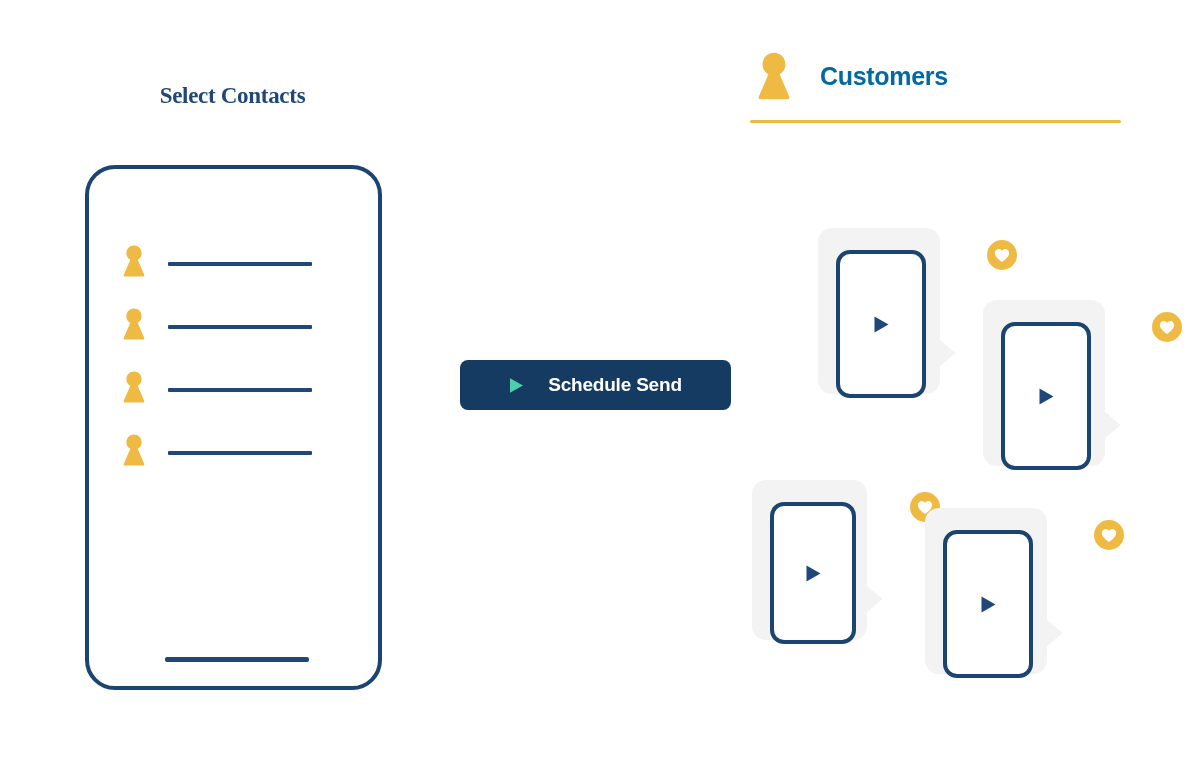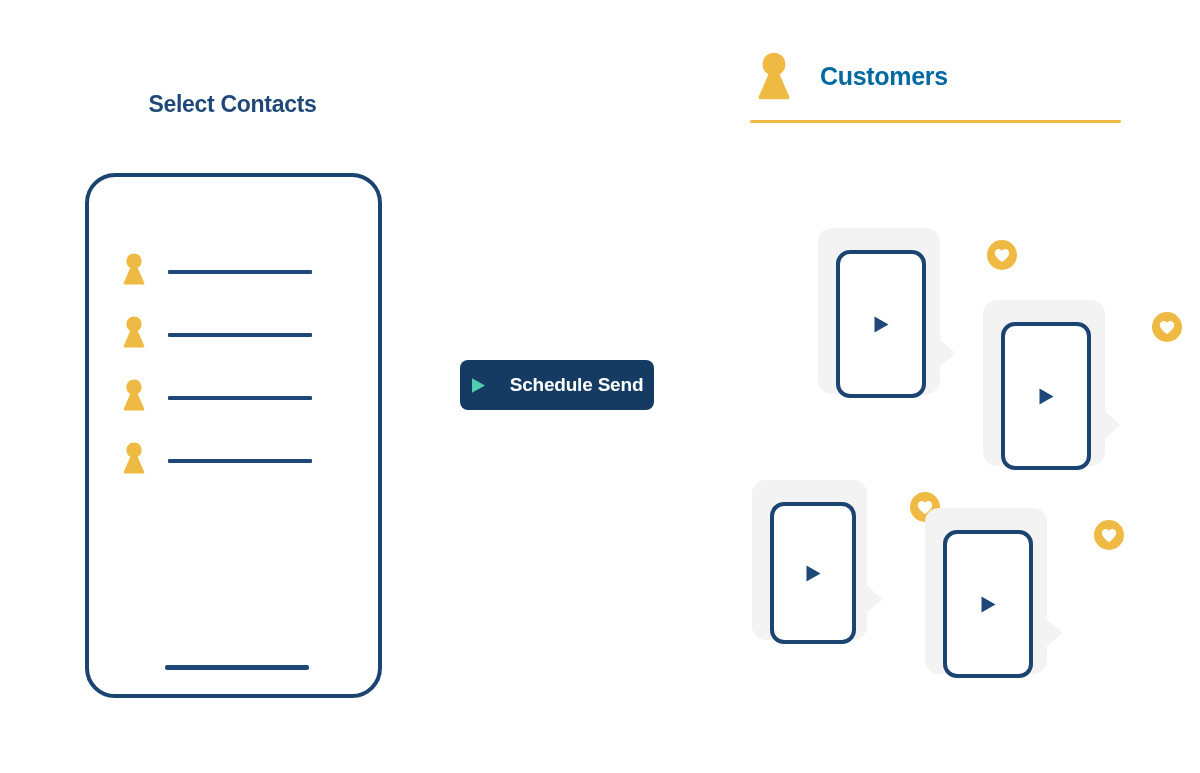--- a/index.html
+++ b/index.html
@@ -19,23 +19,24 @@
     position: relative;
     width: 1200px;
     height: 773px;
     background: #FFFFFF;
   }
 
   
   #select-contacts-panel {
     position: absolute;
     left: 0px;
-    top: 8px;
+    top: 0px;
     width: 465px;
     height: 572px;
+    font-family: Liberation Serif, serif;
   }
 
   #select-contacts-title {
     position: absolute;
     left: 0px;
     top: 83px;
     width: 465px;
     text-align: center;
     font-size: 23px;
     font-weight: bold;
@@ -94,21 +95,21 @@
     height: 5px;
     background: #1F4878;
     border-radius: 2px;
   }
 
   
   #schedule-send-button {
     position: absolute;
     left: 460px;
     top: 360px;
-    width: 194px;
+    width: 271px;
     height: 50px;
     background: #163B63;
     border: none;
     border-radius: 8px;
     display: flex;
     align-items: center;
     justify-content: center;
     gap: 24px;
     cursor: pointer;
     padding: 0;

